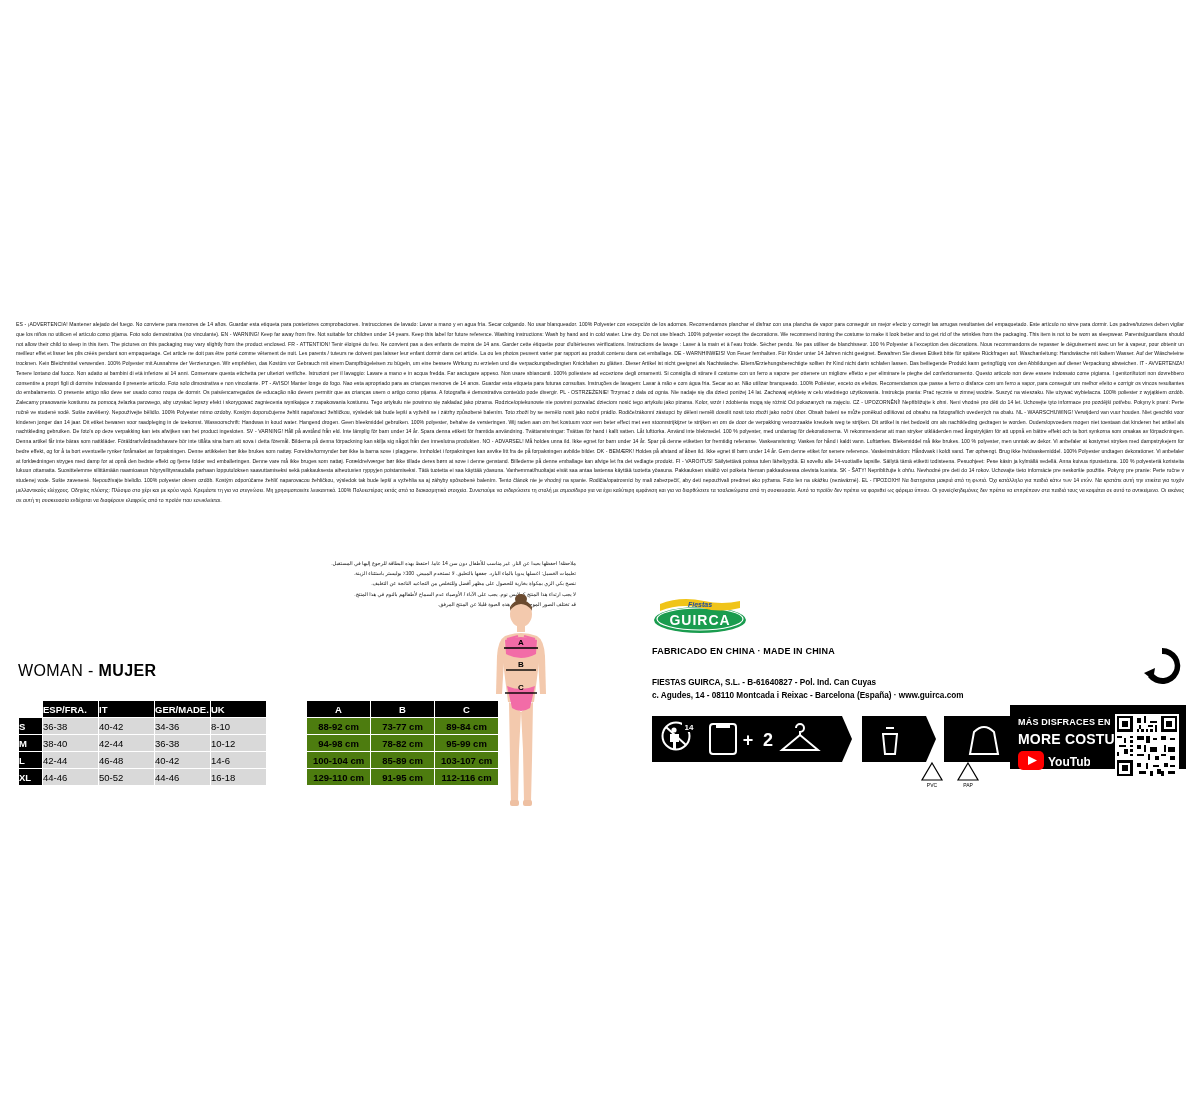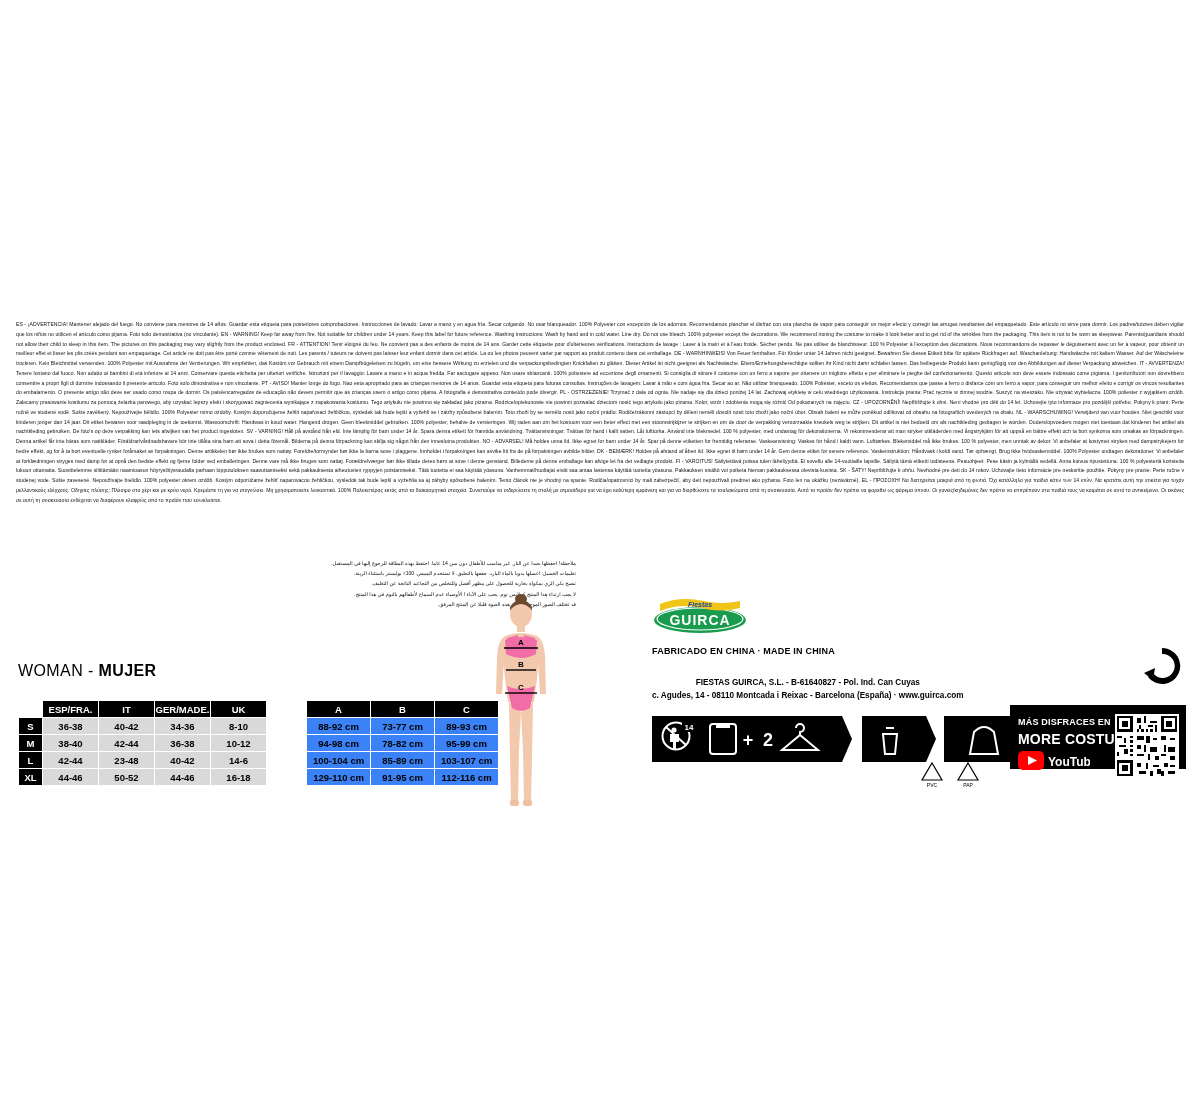--- a/index.html
+++ b/index.html
@@ -60,60 +60,60 @@
   
   .sizetable {
     position: absolute;
     left: 18px;
     top: 700px;
     border-collapse: collapse;
     font-size: 9.5px;
   }
   .sizetable td, .sizetable th {
     border: 1px solid #ffffff;
-    text-align: center;
+    text-align: left;
     padding: 0;
     height: 17px;
     font-weight: bold;
   }
   .sizetable .hdr {
     background: #000000;
     color: #ffffff;
     font-weight: bold;
   }
   .sizetable .rowlabel {
     background: #000000;
     color: #ffffff;
     width: 24px;
     font-weight: bold;
   }
   .sizetable .cell {
     background: #d9d9d9;
     color: #000000;
     width: 56px;
-    font-weight: bold;
+    font-weight: normal;
   }
   .sizetable .corner { background: #ffffff; border: none; }
 
   .sizetable2 {
     position: absolute;
     left: 306px;
     top: 700px;
     border-collapse: collapse;
     font-size: 9.5px;
   }
   .sizetable2 td {
     border: 1px solid #ffffff;
     text-align: center;
     height: 17px;
     padding: 0;
     font-weight: bold;
   }
   .sizetable2 .hdr { background: #000000; color: #fff; width: 64px; }
-  .sizetable2 .cell { background: #3b82f6; color: #000; width: 64px; }
+  .sizetable2 .cell { background: #4d7c0f; color: #000; width: 64px; }
 
   
   .figure {
     position: absolute;
     left: 466px;
     top: 590px;
     width: 110px;
     height: 240px;
   }
 
@@ -134,21 +134,20 @@
     letter-spacing: 0.2px;
     line-height: 1.5;
   }
   .company {
     position: absolute;
     left: 652px;
     top: 677px;
     font-size: 8.2px;
     font-weight: bold;
     line-height: 1.55;
-    text-align: center;
   }
 
   
   .picto-strip {
     position: absolute;
     left: 652px;
     top: 710px;
     width: 402px;
     height: 58px;
   }
@@ -241,21 +240,21 @@
     <tr>
       <td class="rowlabel">M</td>
       <td class="cell">38-40</td>
       <td class="cell">42-44</td>
       <td class="cell">36-38</td>
       <td class="cell">10-12</td>
     </tr>
     <tr>
       <td class="rowlabel">L</td>
       <td class="cell">42-44</td>
-      <td class="cell">23-48</td>
+      <td class="cell">46-48</td>
       <td class="cell">40-42</td>
       <td class="cell">14-6</td>
     </tr>
     <tr>
       <td class="rowlabel">XL</td>
       <td class="cell">44-46</td>
       <td class="cell">50-52</td>
       <td class="cell">44-46</td>
       <td class="cell">16-18</td>
     </tr>
@@ -265,21 +264,21 @@
   <table class="sizetable2">
     <tbody>
         <tr>
       <td class="hdr">A</td>
       <td class="hdr">B</td>
       <td class="hdr">C</td>
     </tr>
     <tr>
       <td class="cell">88-92 cm</td>
       <td class="cell">73-77 cm</td>
-      <td class="cell">89-93 cm</td>
+      <td class="cell">89-84 cm</td>
     </tr>
     <tr>
       <td class="cell">94-98 cm</td>
       <td class="cell">78-82 cm</td>
       <td class="cell">95-99 cm</td>
     </tr>
     <tr>
       <td class="cell">100-104 cm</td>
       <td class="cell">85-89 cm</td>
       <td class="cell">103-107 cm</td>

